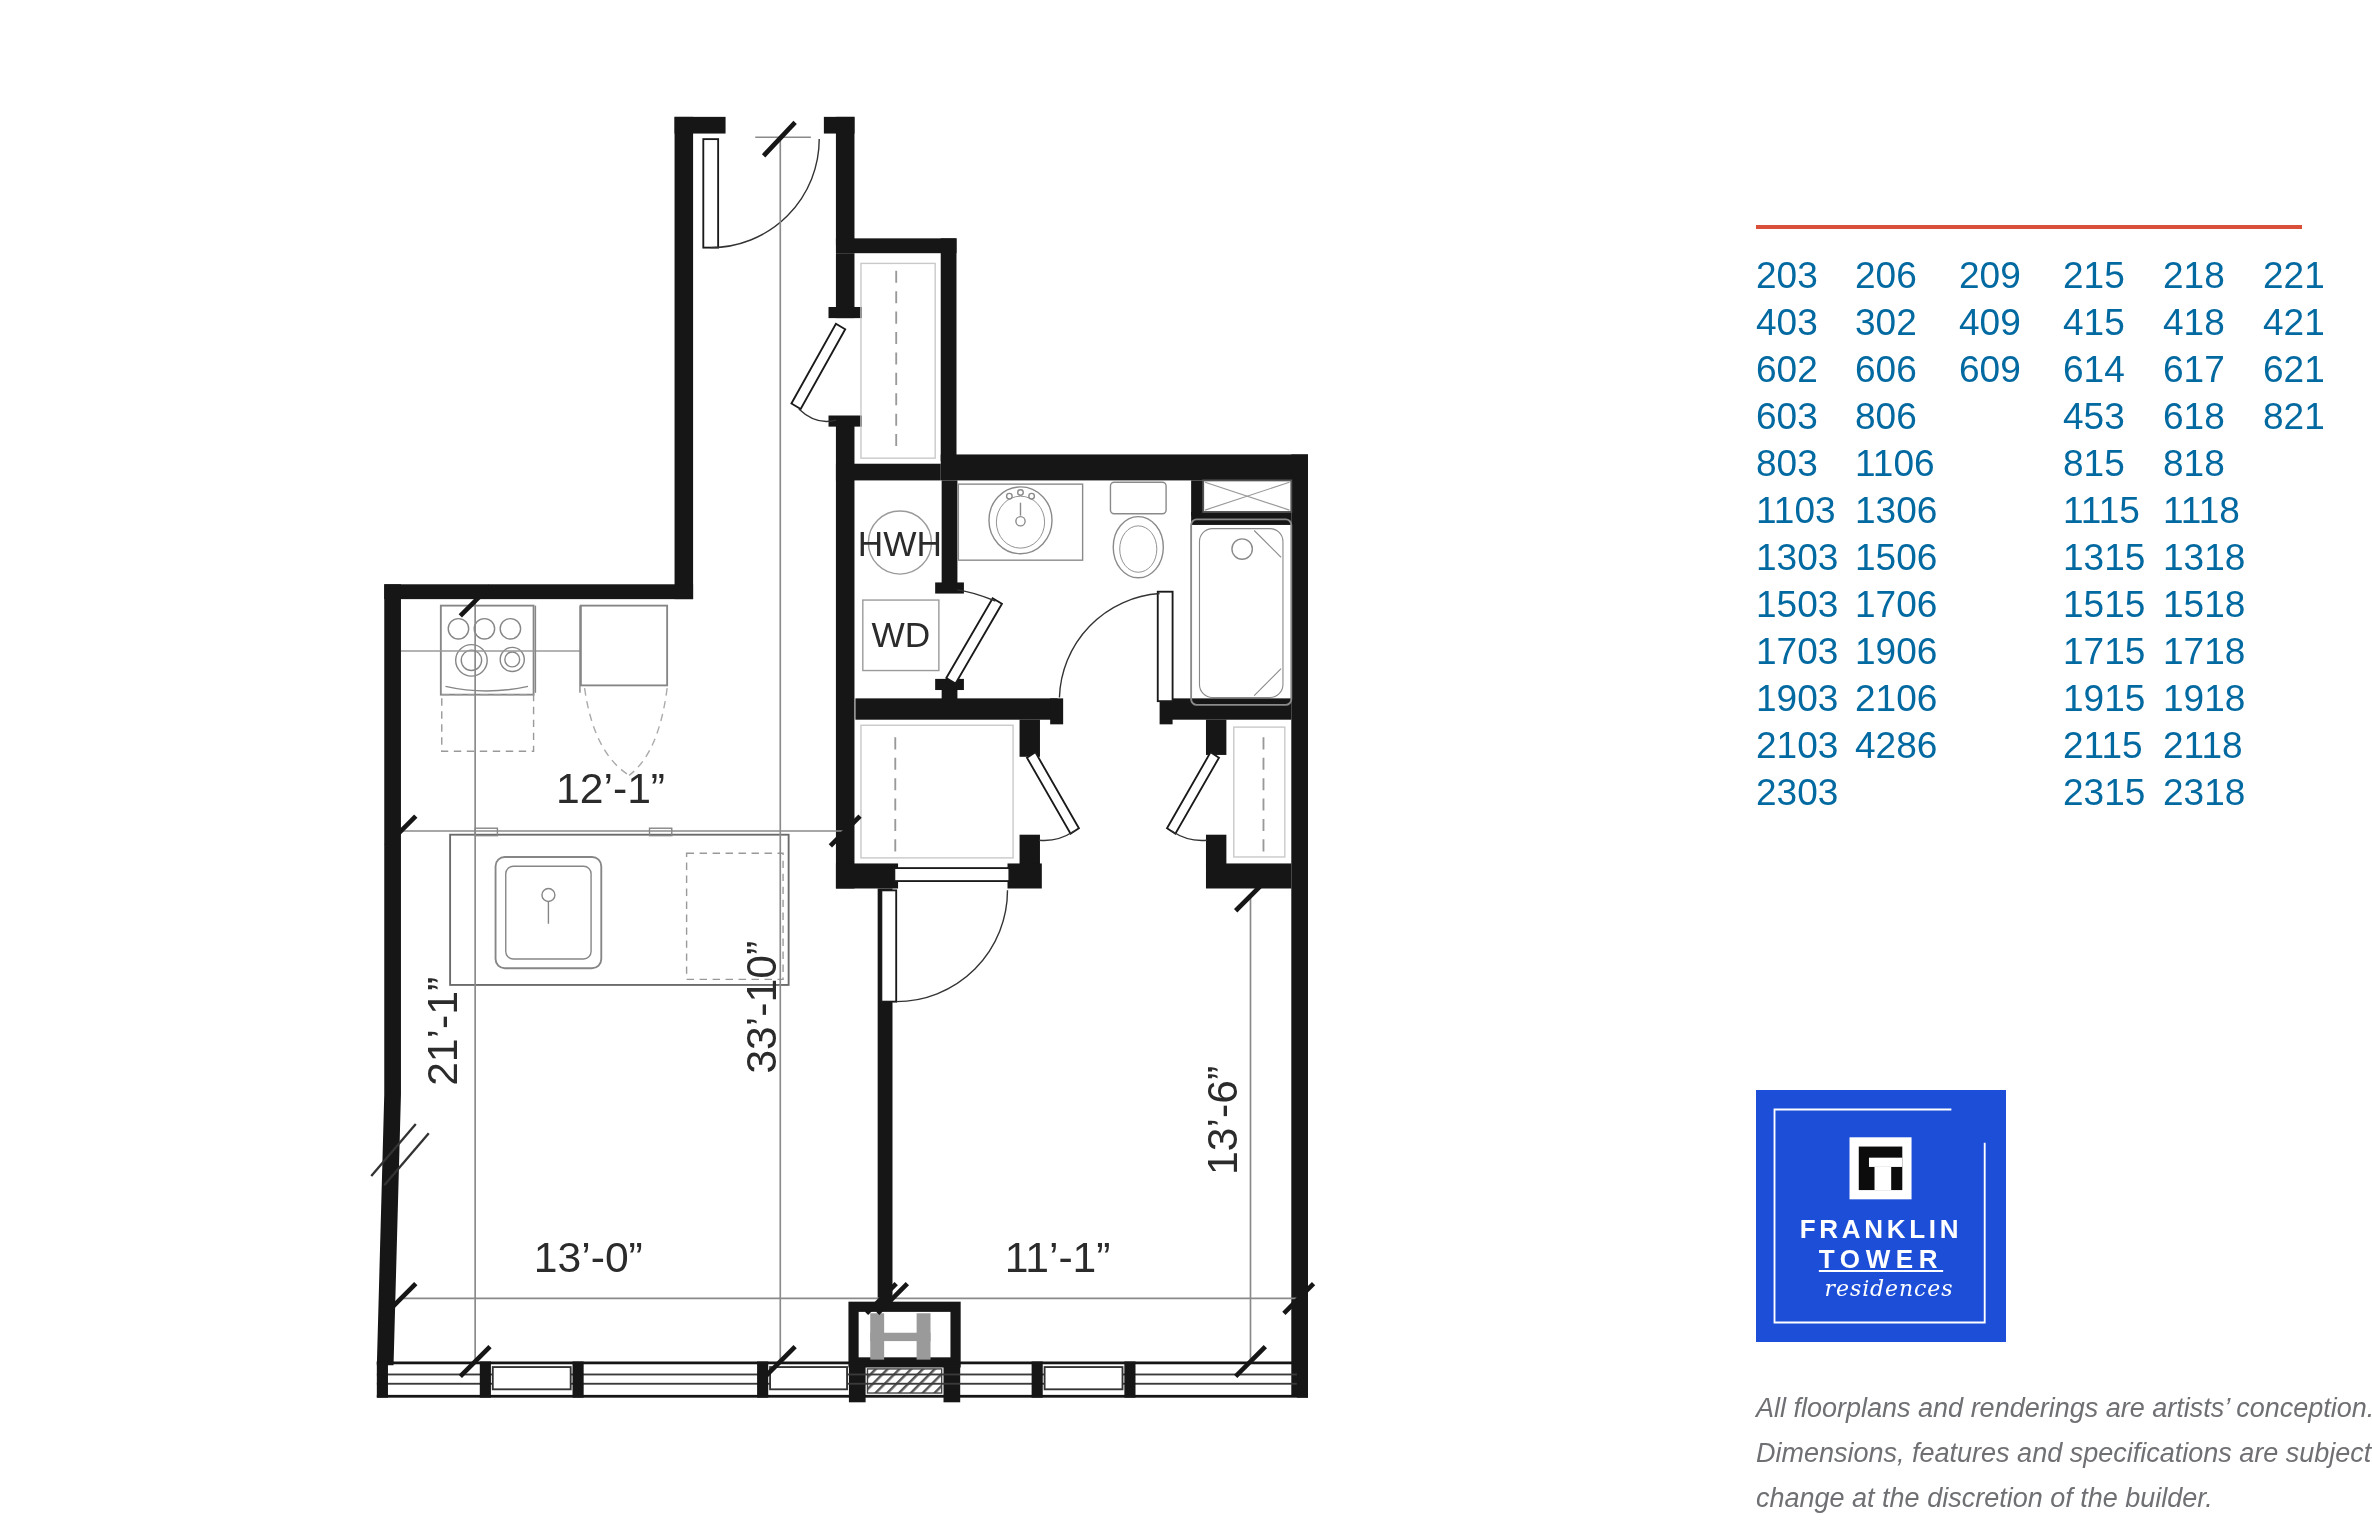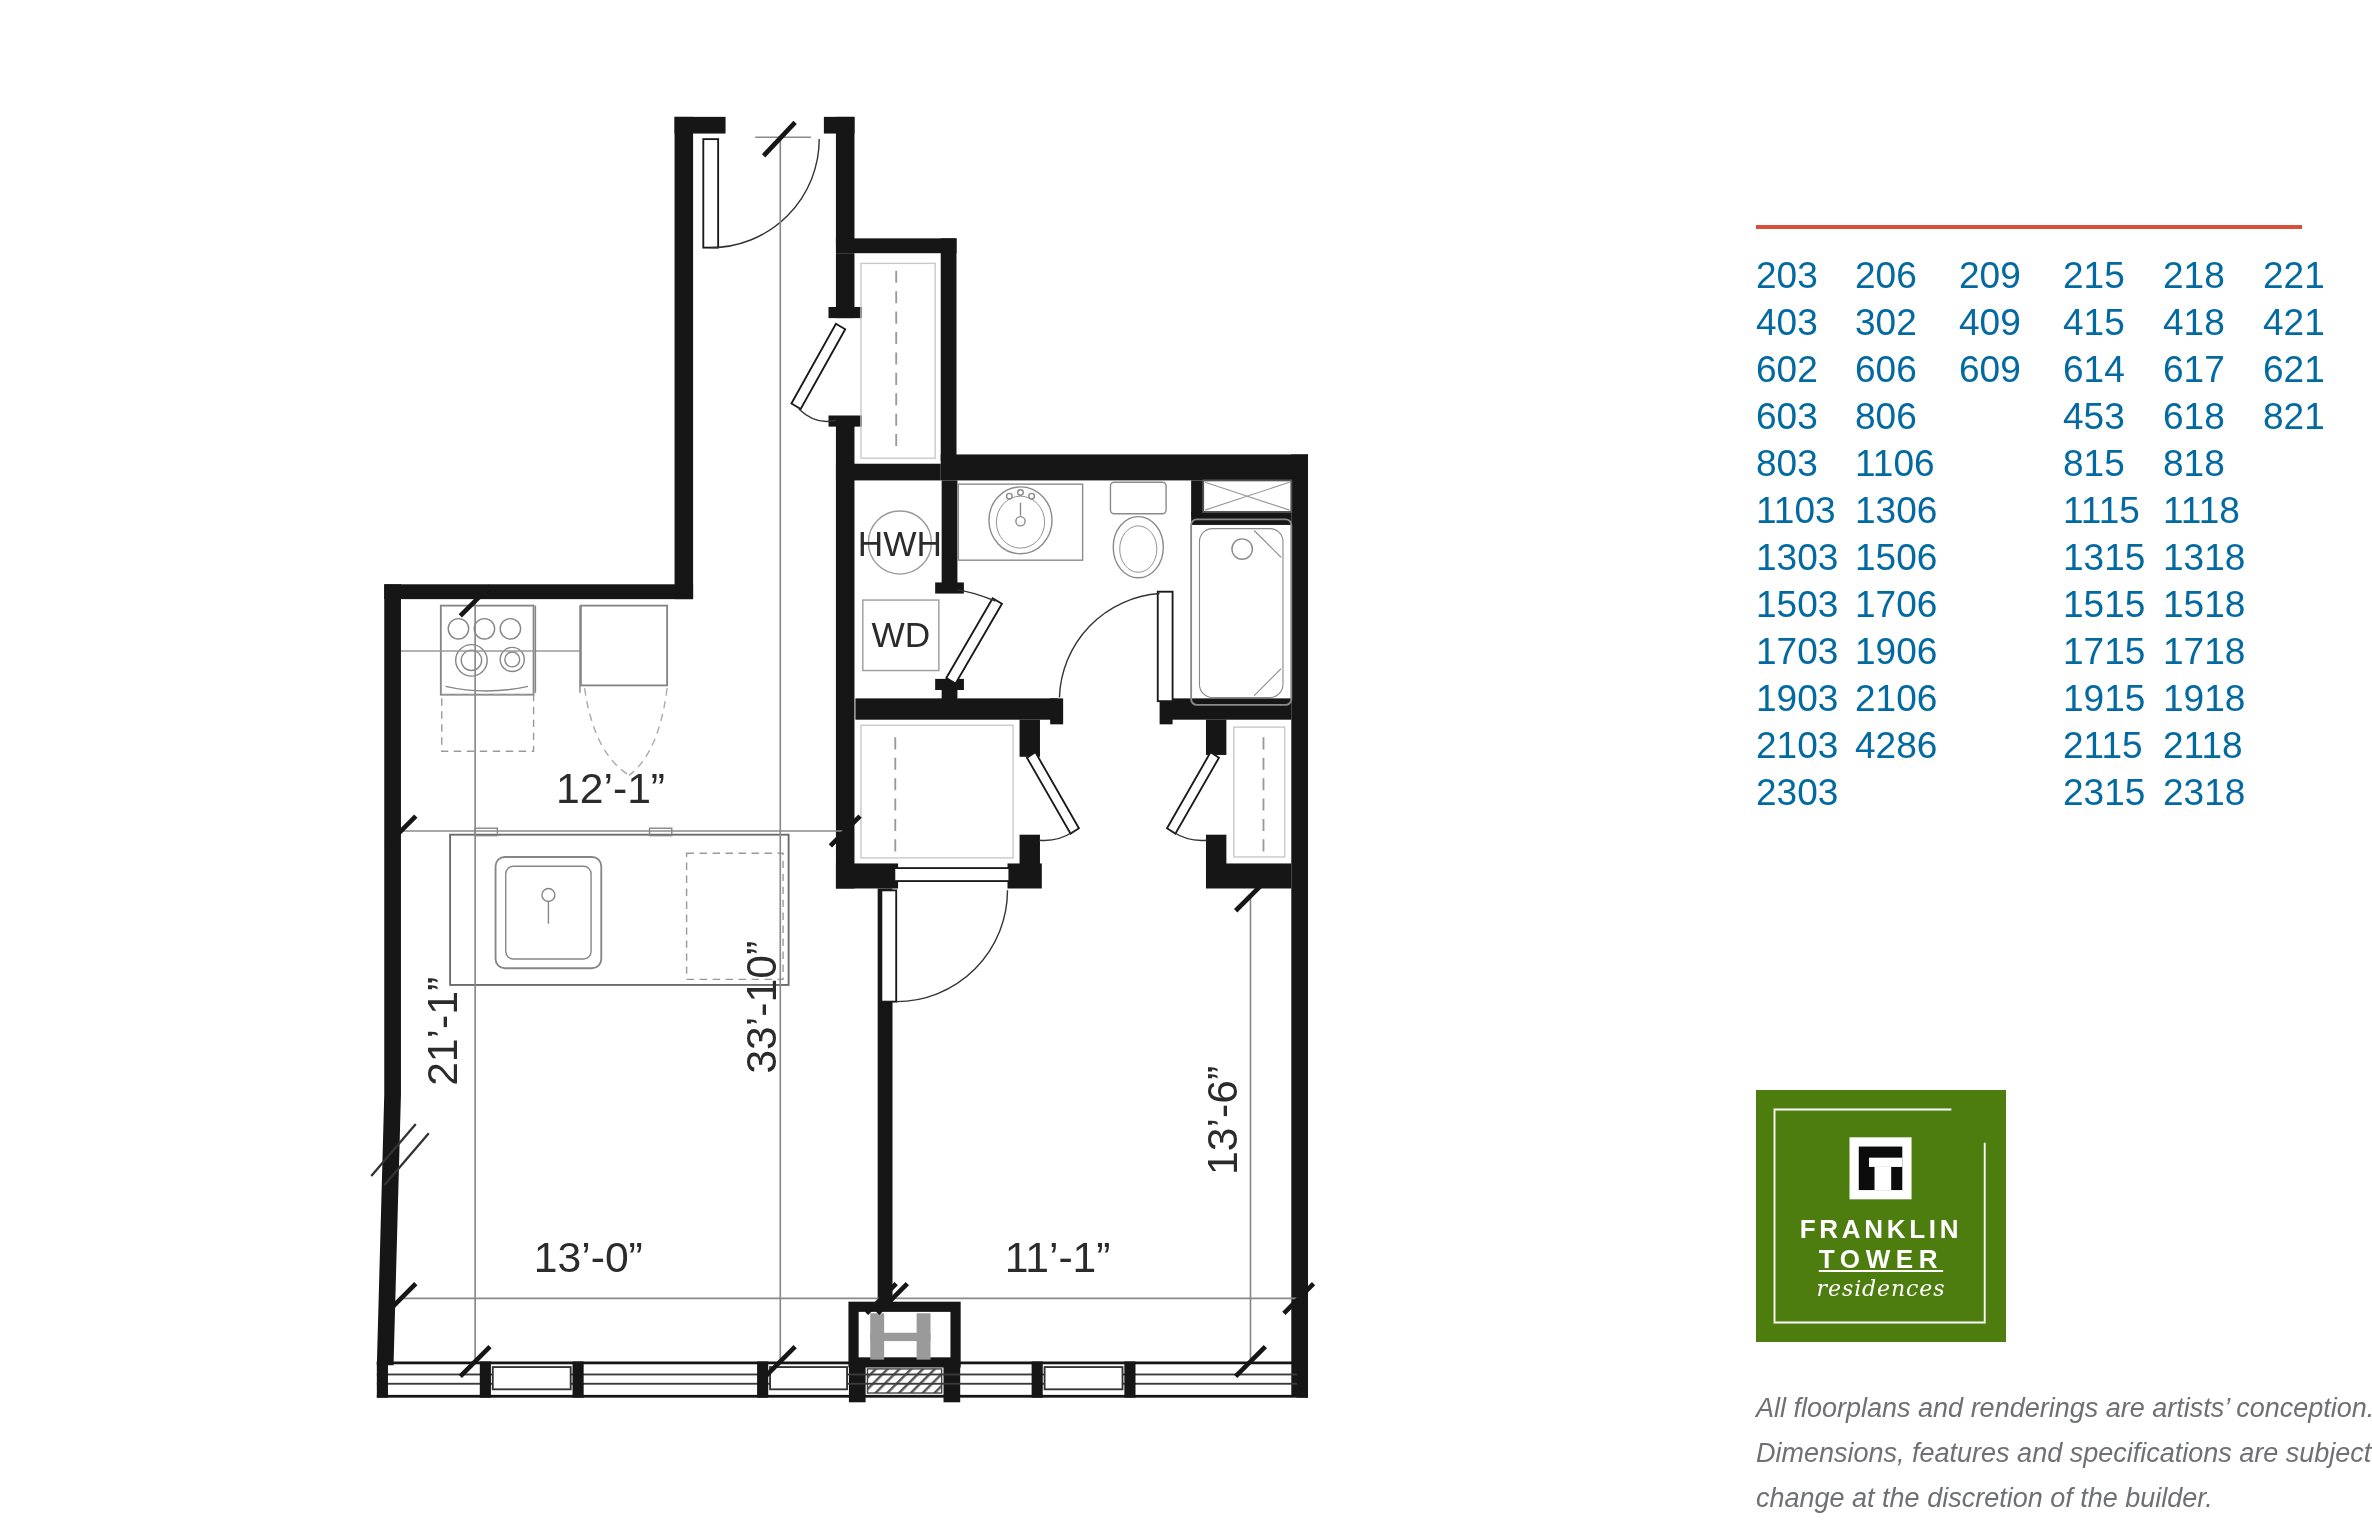--- a/index.html
+++ b/index.html
@@ -11,27 +11,27 @@
   .title{position:absolute;left:1756px;top:173px;font-size:44px;font-weight:700;
          letter-spacing:0.5px;color:#d94f3a;white-space:nowrap;}
   .title-rule{position:absolute;left:1756px;top:225px;width:546px;height:3.7px;background:#d94f3a;}
 
   .unit-grid{position:absolute;left:1756px;top:252px;display:grid;
              grid-template-columns:99px 104px 104px 100px 100px 93px;
              grid-auto-rows:47px;font-size:37px;color:#0369a1;line-height:47px;}
   .unit-grid span{display:block;}
 
   
-  .logo{position:absolute;left:1756px;top:1090px;width:250px;height:252px;background:#4d7c0f;}
+  .logo{position:absolute;left:1756px;top:1090px;width:250px;height:252px;background:#1d4ed8;}
   .logo svg{position:absolute;left:0;top:0;}
   .logo-name{position:absolute;left:0;width:250px;text-align:center;color:#fff;}
   .logo-l1{top:124px;font-size:26px;font-weight:700;letter-spacing:3.7px;}
   .logo-l2{top:154px;font-size:26px;font-weight:700;letter-spacing:5.6px;text-decoration:underline;}
   .logo-l3{top:186px;font-size:22px;font-style:italic;letter-spacing:0.9px;
-           font-family:"DejaVu Serif","Liberation Serif",serif;}
+           font-family:"DejaVu Serif","Liberation Serif",serif;padding-left:8px;}
 
   .disclaimer{position:absolute;left:1756px;top:1386px;font-size:27px;font-style:italic;
               color:#6f7073;line-height:45px;white-space:nowrap;}
 
   
   .plan{position:absolute;left:0;top:0;}
 </style>
 </head>
 <body>
 

